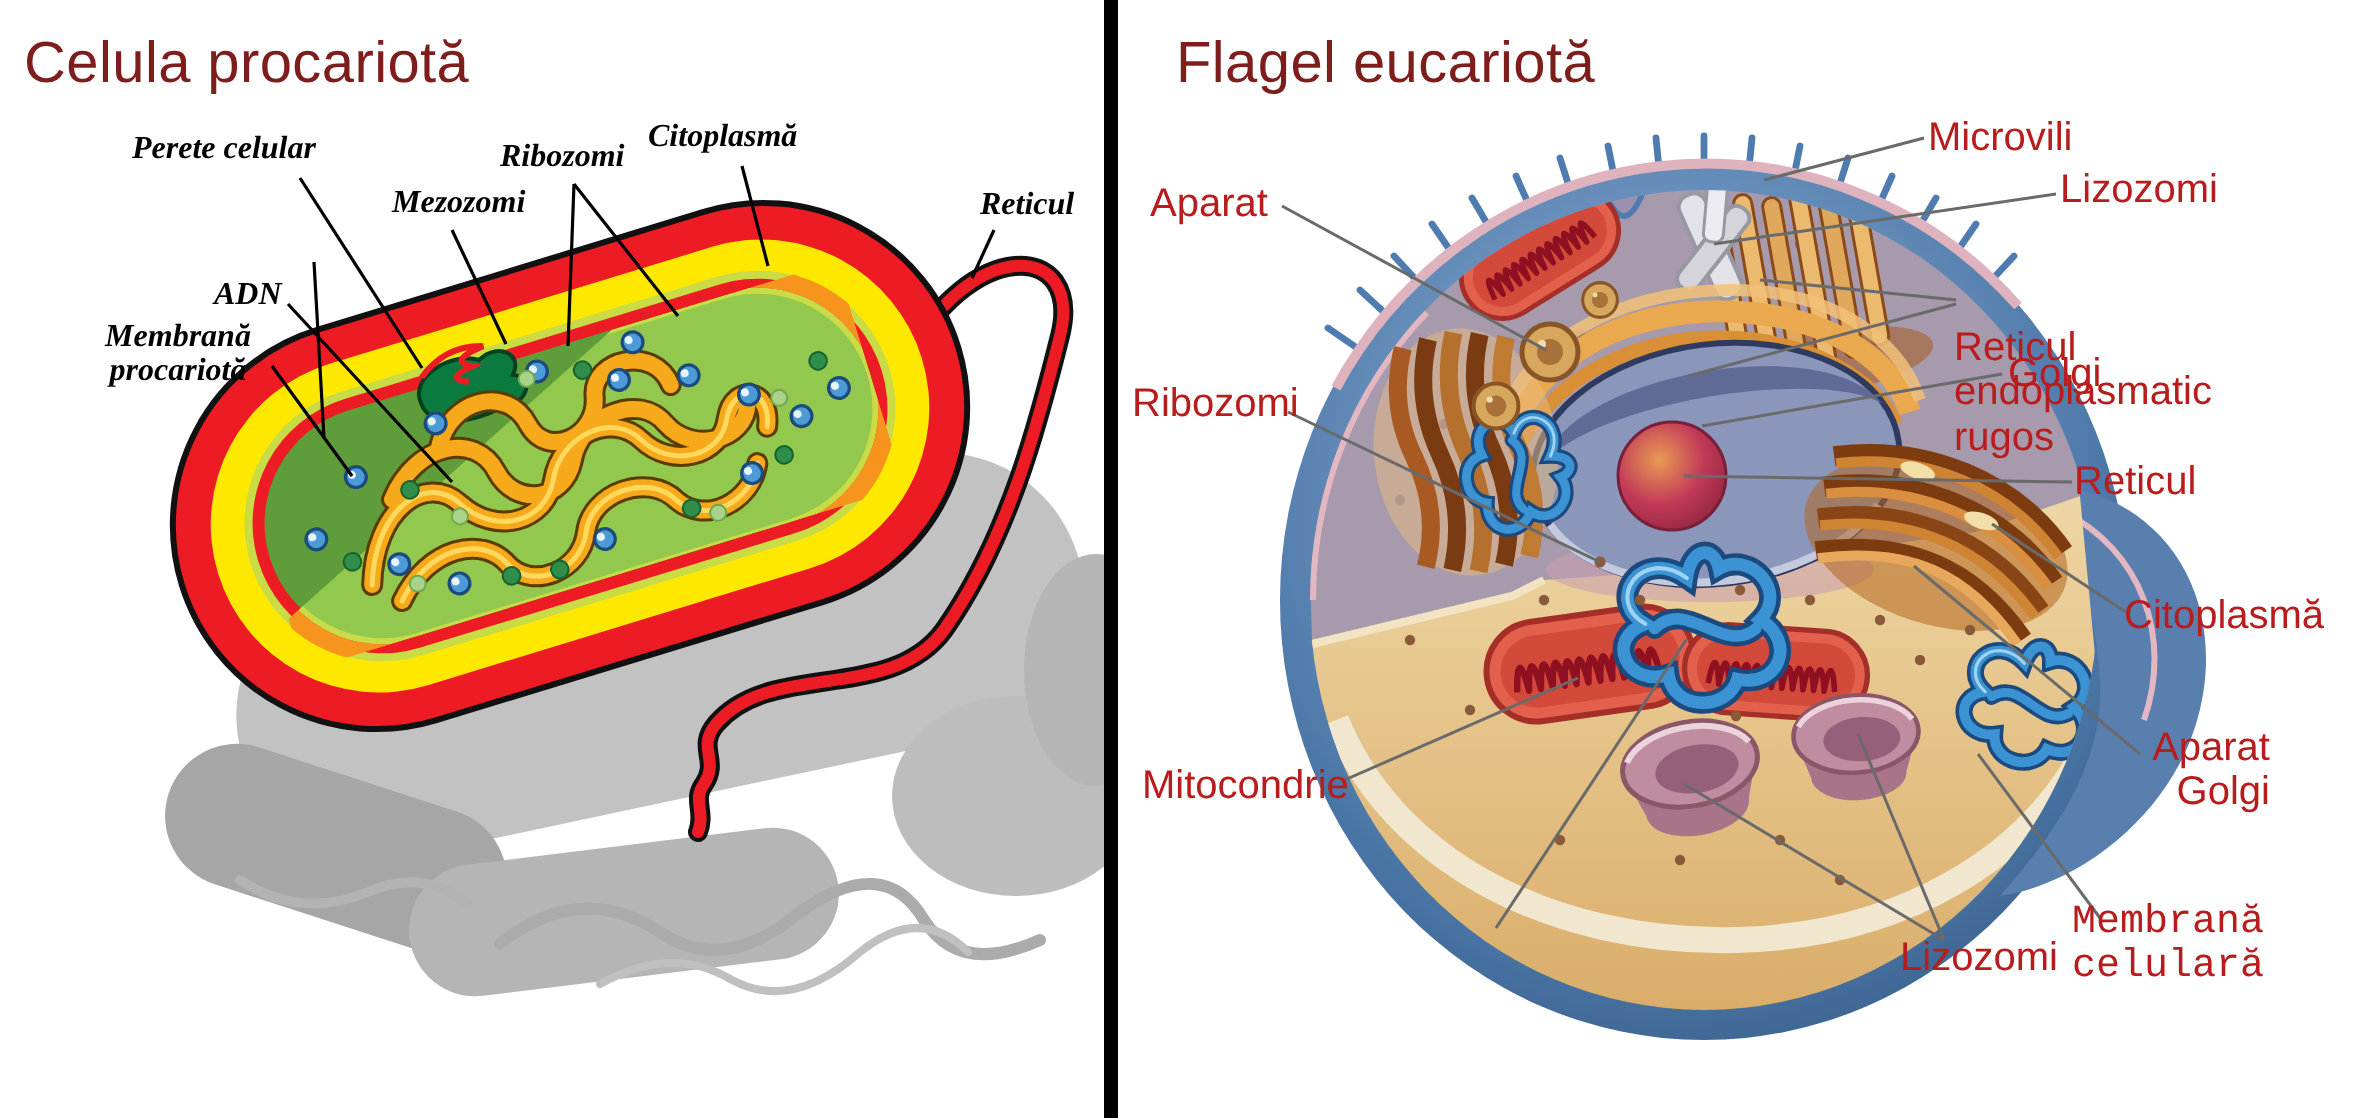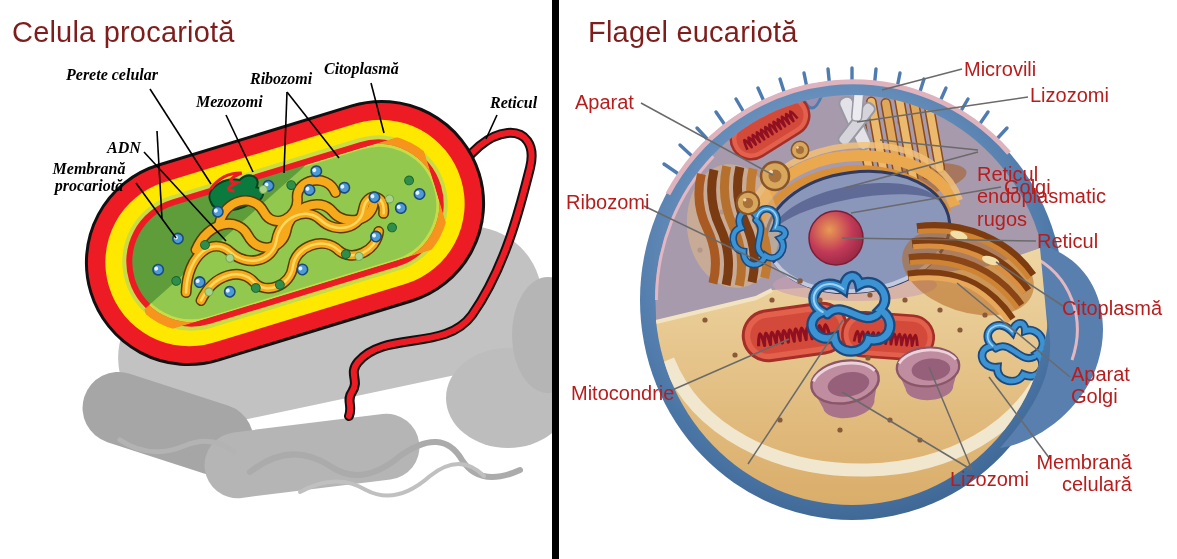--- a/index.html
+++ b/index.html
@@ -8,21 +8,21 @@
   .stage svg{position:absolute;top:0;left:0;}
   .divider{position:absolute;top:0;left:552px;width:7px;height:559px;background:#000;}
   .title{position:absolute;margin:0;font-size:29px;font-weight:500;color:#7f1d1d;
          letter-spacing:.2px;font-family:"Liberation Sans",sans-serif;}
   .plabel{position:absolute;font-family:"Liberation Serif",serif;font-style:italic;
           font-weight:bold;font-size:16px;line-height:1.05;color:#000;white-space:nowrap;}
   .plabel.wrap{white-space:normal;text-align:center;}
   .elabel{position:absolute;font-size:20px;line-height:1.12;color:#b91c1c;white-space:nowrap;
           font-family:"Liberation Sans",sans-serif;}
   .elabel.wrap{white-space:normal;}
-  .elabel.center{text-align:right;}
+  .elabel.center{text-align:center;font-family:Liberation Mono, monospace;}
 </style>
 </head>
 <body>
 
 <div class="stage">
 
   <svg width="552" height="559" viewBox="0 0 552 559">
     <defs>
       <g id="dotb">
           <circle r="5.2" fill="#4d9bd6" stroke="#1c4a7c" stroke-width="1.6"></circle>
@@ -363,17 +363,17 @@
   <h1 class="title" style="left:588px;top:16px;">Flagel eucariotă</h1>
   <div class="elabel" style="left:575px;top:91px;">Aparat</div>
   <div class="elabel" style="left:566px;top:191px;">Ribozomi</div>
   <div class="elabel" style="left:571px;top:382px;">Mitocondrie</div>
   <div class="elabel" style="left:964px;top:58px;">Microvili</div>
   <div class="elabel" style="left:1030px;top:84px;">Lizozomi</div>
   <div class="elabel wrap" style="left:977px;top:128px;width:180px;margin-top:35px;">Reticul endoplasmatic rugos</div>
   <div class="elabel" style="left:1004px;top:176px;">Golgi</div>
   <div class="elabel" style="left:1037px;top:230px;">Reticul</div>
   <div class="elabel" style="left:1062px;top:297px;">Citoplasmă</div>
-  <div class="elabel wrap" style="left:1071px;top:363px;width:64px;">Aparat Golgi</div>
+  <div class="elabel wrap" style="left:1071px;top:363px;width:64px;text-align:right;">Aparat Golgi</div>
   <div class="elabel wrap center" style="left:1036px;top:451px;width:96px;">Membrană celulară</div>
   <div class="elabel" style="left:950px;top:468px;">Lizozomi</div>
 
 </div>
 
 </body></html>

